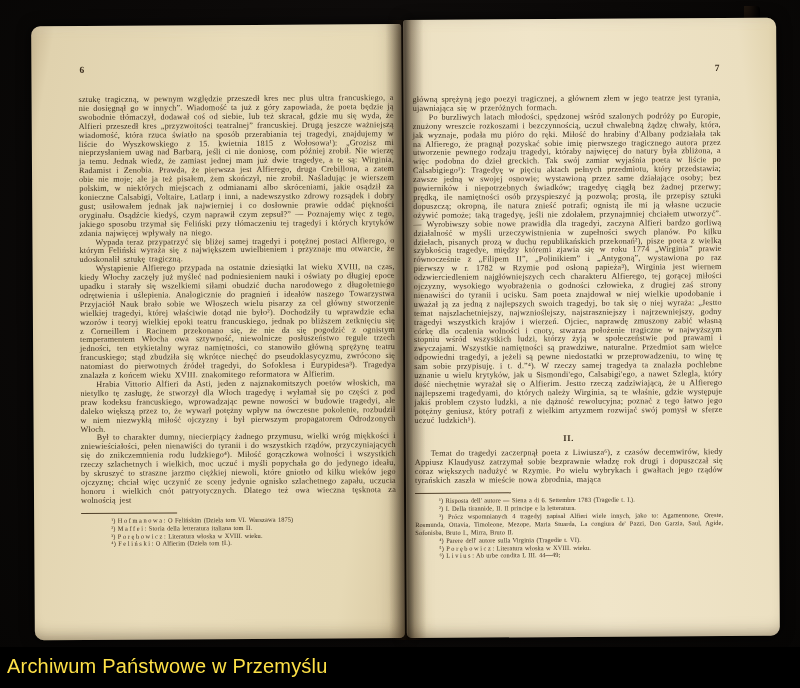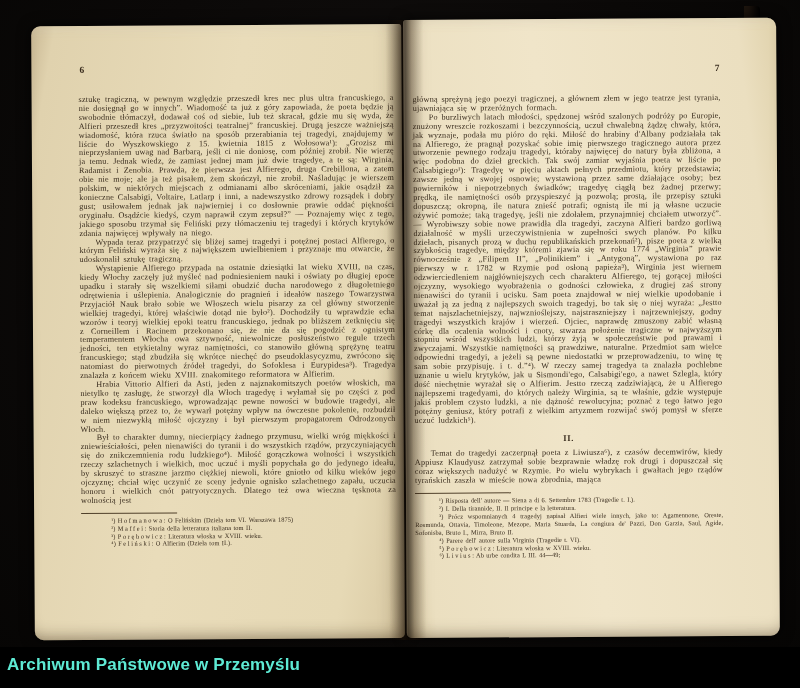--- a/index.html
+++ b/index.html
@@ -53,23 +53,23 @@
     text-align:center; font-weight:bold; font-size:8.6px;
     margin:9px 0 7px; letter-spacing:0.6px; text-indent:0;
   }
   .footnotes { margin-top:7px; font-size:6.4px; line-height:7.9px; letter-spacing:0.1px; word-spacing:0.6px; }
   .fn-rule { width:96px; border-top:1px solid #50402a; margin-bottom:3px; }
   .fn-author { letter-spacing:1.6px; }
   .page.left  .footnote { margin-left:30px; text-align:left; }
   .page.right .footnote { text-indent:24px; text-align:justify; }
   .watermark-bar { position:absolute; left:0; bottom:0; width:800px; height:41px; background:#000; z-index:10; }
   .watermark-bar span {
-    position:absolute; left:7px; top:8px; color:#5eead4;
+    position:absolute; left:7px; top:8px; color:#fde047;
     font-family:"Liberation Sans","DejaVu Sans",sans-serif;
-    font-size:17px; font-weight:bold; letter-spacing:0.2px;
+    font-size:20px; font-weight:normal; letter-spacing:0.2px;
   }
 </style>
 </head>
 <body>
 
 <div class="stage">
   <div class="fore-edge"></div>
 
   <div class="book">
 

